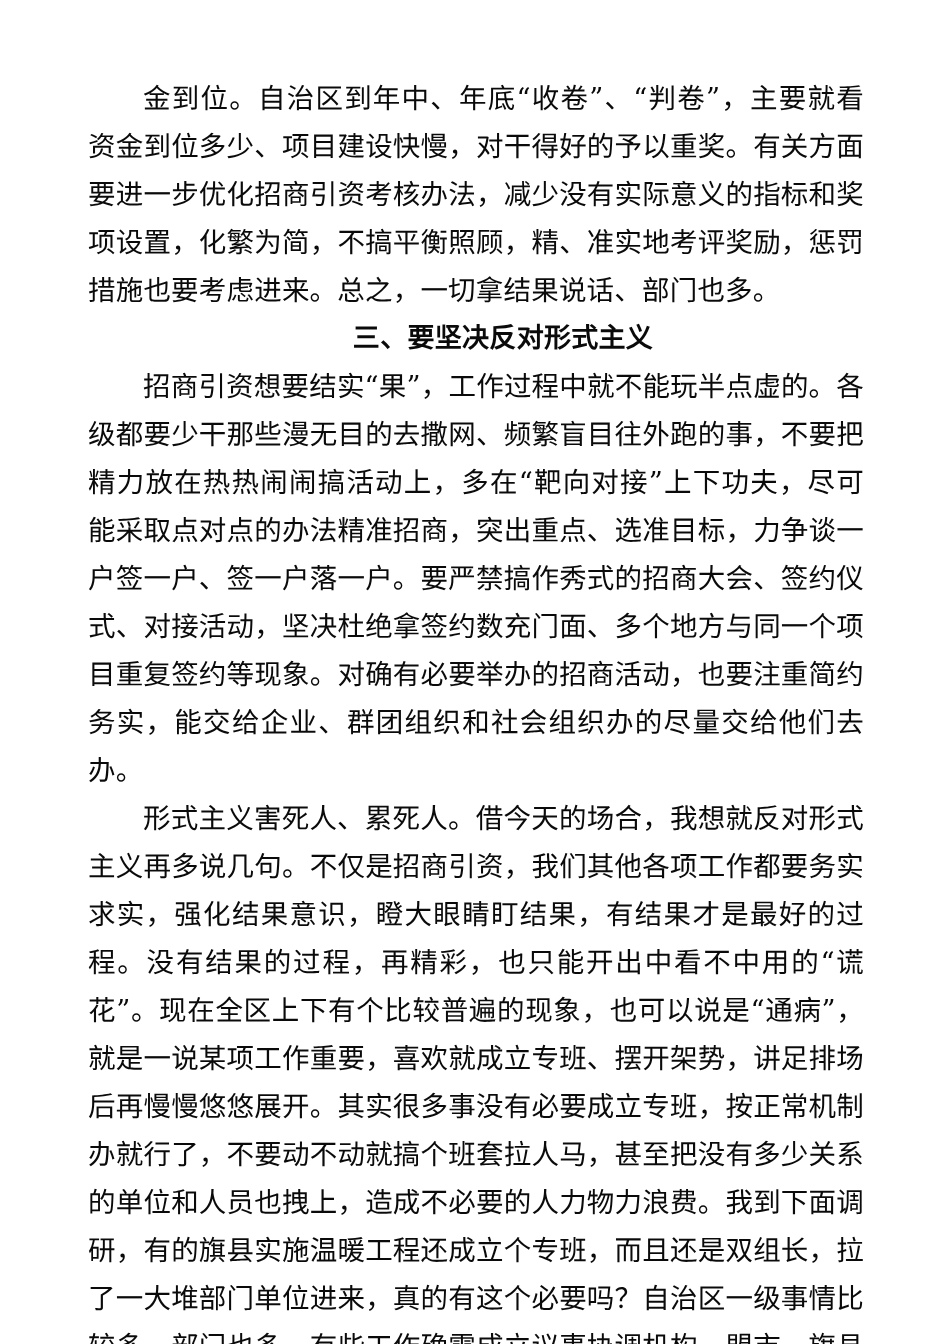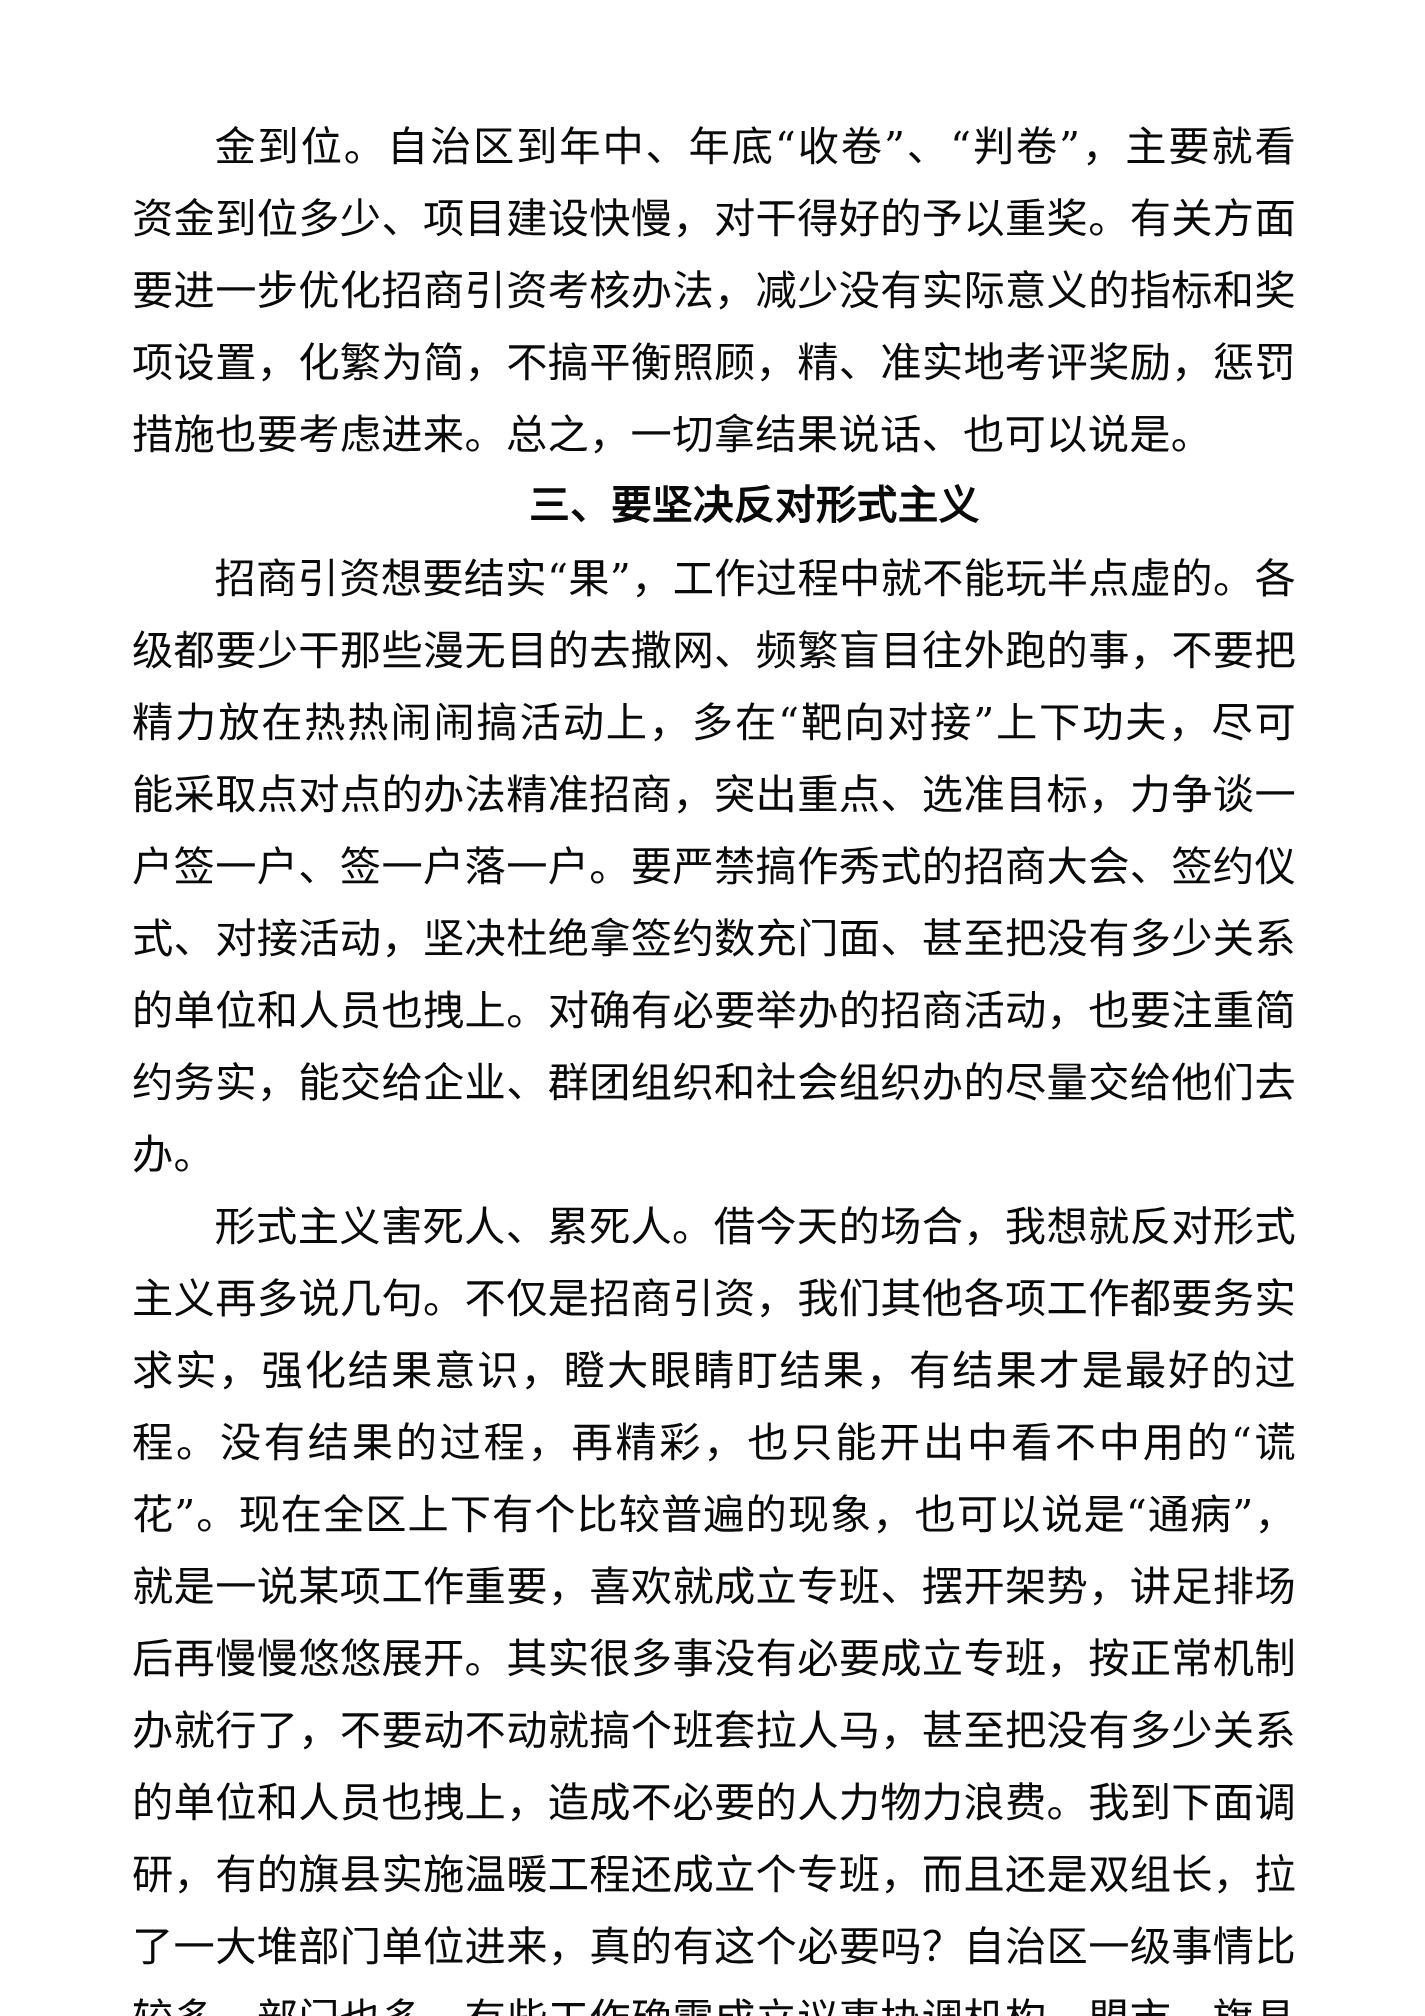--- a/index.html
+++ b/index.html
@@ -55,22 +55,22 @@
 
   
   .para:last-line { text-align: left; }
 </style>
 </head>
 <body>
 
 <div class="page">
   <div class="page-body">
 
-    <p class="para">金到位。自治区到年中、年底“收卷”、“判卷”，主要就看资金到位多少、项目建设快慢，对干得好的予以重奖。有关方面要进一步优化招商引资考核办法，减少没有实际意义的指标和奖项设置，化繁为简，不搞平衡照顾，精、准实地考评奖励，惩罚措施也要考虑进来。总之，一切拿结果说话、也可以说是。</p>
+    <p class="para">金到位。自治区到年中、年底“收卷”、“判卷”，主要就看资金到位多少、项目建设快慢，对干得好的予以重奖。有关方面要进一步优化招商引资考核办法，减少没有实际意义的指标和奖项设置，化繁为简，不搞平衡照顾，精、准实地考评奖励，惩罚措施也要考虑进来。总之，一切拿结果说话、部门也多。</p>
 
     <h2 class="heading">三、要坚决反对形式主义</h2>
 
-    <p class="para">招商引资想要结实“果”，工作过程中就不能玩半点虚的。各级都要少干那些漫无目的去撒网、频繁盲目往外跑的事，不要把精力放在热热闹闹搞活动上，多在“靶向对接”上下功夫，尽可能采取点对点的办法精准招商，突出重点、选准目标，力争谈一户签一户、签一户落一户。要严禁搞作秀式的招商大会、签约仪式、对接活动，坚决杜绝拿签约数充门面、甚至把没有多少关系的单位和人员也拽上。对确有必要举办的招商活动，也要注重简约务实，能交给企业、群团组织和社会组织办的尽量交给他们去办。</p>
+    <p class="para">招商引资想要结实“果”，工作过程中就不能玩半点虚的。各级都要少干那些漫无目的去撒网、频繁盲目往外跑的事，不要把精力放在热热闹闹搞活动上，多在“靶向对接”上下功夫，尽可能采取点对点的办法精准招商，突出重点、选准目标，力争谈一户签一户、签一户落一户。要严禁搞作秀式的招商大会、签约仪式、对接活动，坚决杜绝拿签约数充门面、多个地方与同一个项目重复签约等现象。对确有必要举办的招商活动，也要注重简约务实，能交给企业、群团组织和社会组织办的尽量交给他们去办。</p>
 
     <p class="para">形式主义害死人、累死人。借今天的场合，我想就反对形式主义再多说几句。不仅是招商引资，我们其他各项工作都要务实求实，强化结果意识，瞪大眼睛盯结果，有结果才是最好的过程。没有结果的过程，再精彩，也只能开出中看不中用的“谎花”。现在全区上下有个比较普遍的现象，也可以说是“通病”，就是一说某项工作重要，喜欢就成立专班、摆开架势，讲足排场后再慢慢悠悠展开。其实很多事没有必要成立专班，按正常机制办就行了，不要动不动就搞个班套拉人马，甚至把没有多少关系的单位和人员也拽上，造成不必要的人力物力浪费。我到下面调研，有的旗县实施温暖工程还成立个专班，而且还是双组长，拉了一大堆部门单位进来，真的有这个必要吗？自治区一级事情比较多、部门也多，有些工作确需成立议事协调机构，盟市、旗县一级就不要照着来了，按照正常的机制和分工，该怎么干就怎么干，该谁干就谁干。形式主义之所以屡禁不止，一个是传染，一个是传导，再一个就是被逼迫。去年我们结合整治“三多三少三慢”问题，对苏木乡镇职能职责进行了精减优化，今年要把嘎查村一级承担的事务大幅往下砍一砍。各个部门的手要少往村里伸，必要的工作也不要搞一大堆台账、频繁检查调度，弄得村干部每天疲于应付、没心思给老百姓服务。自治区将把这项工作作为整治形式主义的重要内容，各盟市、旗县委书记要重视这个问题，当回事去抓。</p>
 
   </div>
 </div>
 
 </body></html>

